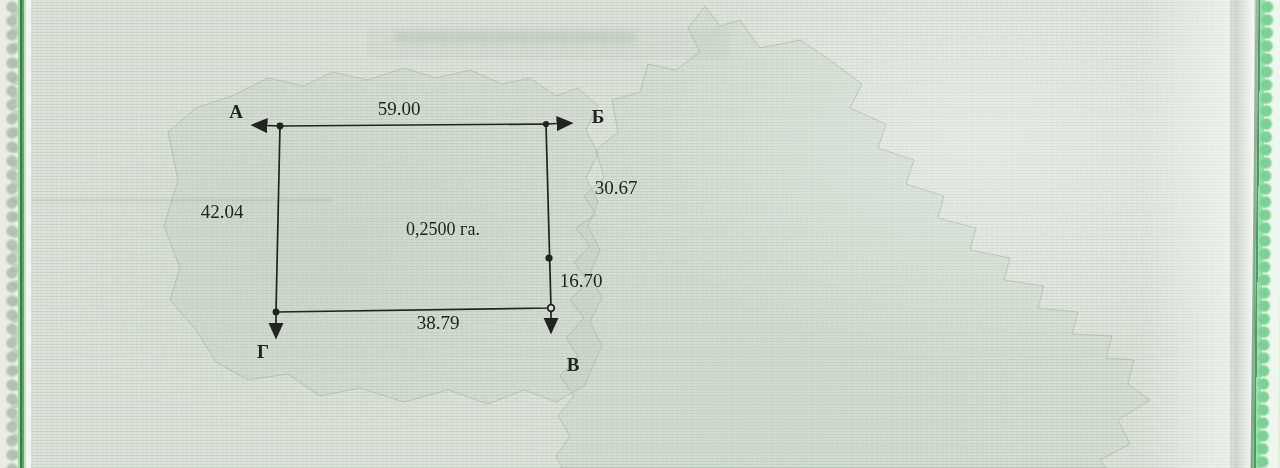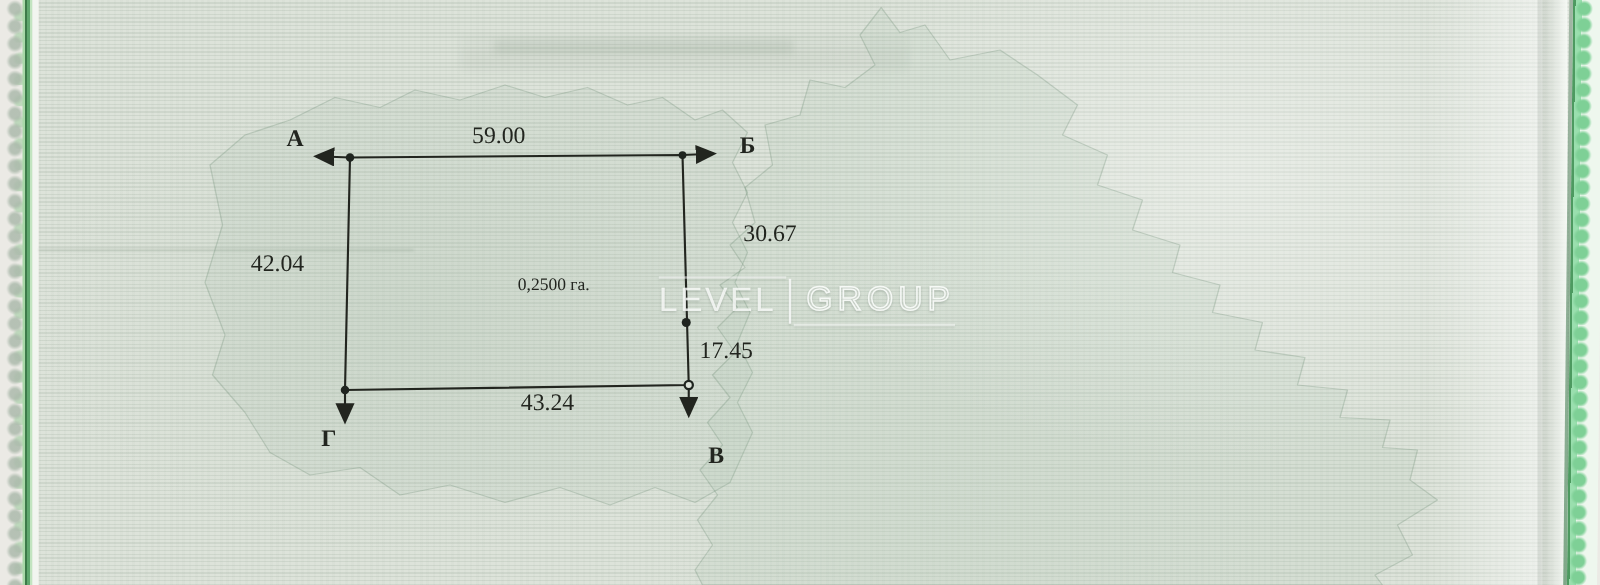--- a/index.html
+++ b/index.html
@@ -67,21 +67,21 @@
   }
   .crease{
     position:absolute; left:31px; top:199px; width:300px; height:2px;
     background:rgba(138,154,138,.25); filter:blur(1px);
   }
   svg.layer{position:absolute; left:0; top:0; pointer-events:none;}
   
   .lbl{position:absolute; transform:translate(-50%,-50%); color:var(--ink); white-space:nowrap;}
   .corner{font-size:19px; font-weight:bold;}
   .meas{font-size:19px;}
-  .area{font-size:14px;}
+  .area{font-size:18px;}
   
   .watermark{
     position:absolute; left:527px; top:220px; display:flex; align-items:center;
     font-family:"Liberation Sans", sans-serif;
     filter:drop-shadow(0 1px 1px rgba(60,80,65,.28));
   }
   .wm-text{font-size:27px; font-weight:400; line-height:1;}
   .wm-left{color:rgba(253,254,253,.8); letter-spacing:2px;
     border-top:2px solid rgba(255,255,255,.5); padding:4px 8px 6px 0;}
   .wm-bar{width:2px; height:36px; background:rgba(255,255,255,.8); margin:0 2px;}
@@ -138,23 +138,18 @@
   </svg>
 
   <span class="lbl corner" style="left:236px; top:112px;">А</span>
   <span class="lbl corner" style="left:598px; top:117px;">Б</span>
   <span class="lbl corner" style="left:573px; top:365px;">В</span>
   <span class="lbl corner" style="left:263px; top:352px;">Г</span>
 
   <span class="lbl meas" style="left:399px; top:109px;">59.00</span>
   <span class="lbl meas" style="left:581px; top:188px;margin-left:35px;">30.67</span>
   <span class="lbl meas" style="left:222px; top:212px;">42.04</span>
-  <span class="lbl meas" style="left:581px; top:281px;">17.45</span>
-  <span class="lbl meas" style="left:438px; top:323px;">43.24</span>
+  <span class="lbl meas" style="left:581px; top:281px;">16.70</span>
+  <span class="lbl meas" style="left:438px; top:323px;">38.79</span>
   <span class="lbl area" style="left:443px; top:229px;">0,2500 га.</span>
 
-  <div class="watermark">
-    <span class="wm-text wm-left">LEVEL</span>
-    <span class="wm-bar"></span>
-    <span class="wm-text wm-right">GROUP</span>
-  </div>
 
 </div>
 
 </body></html>

